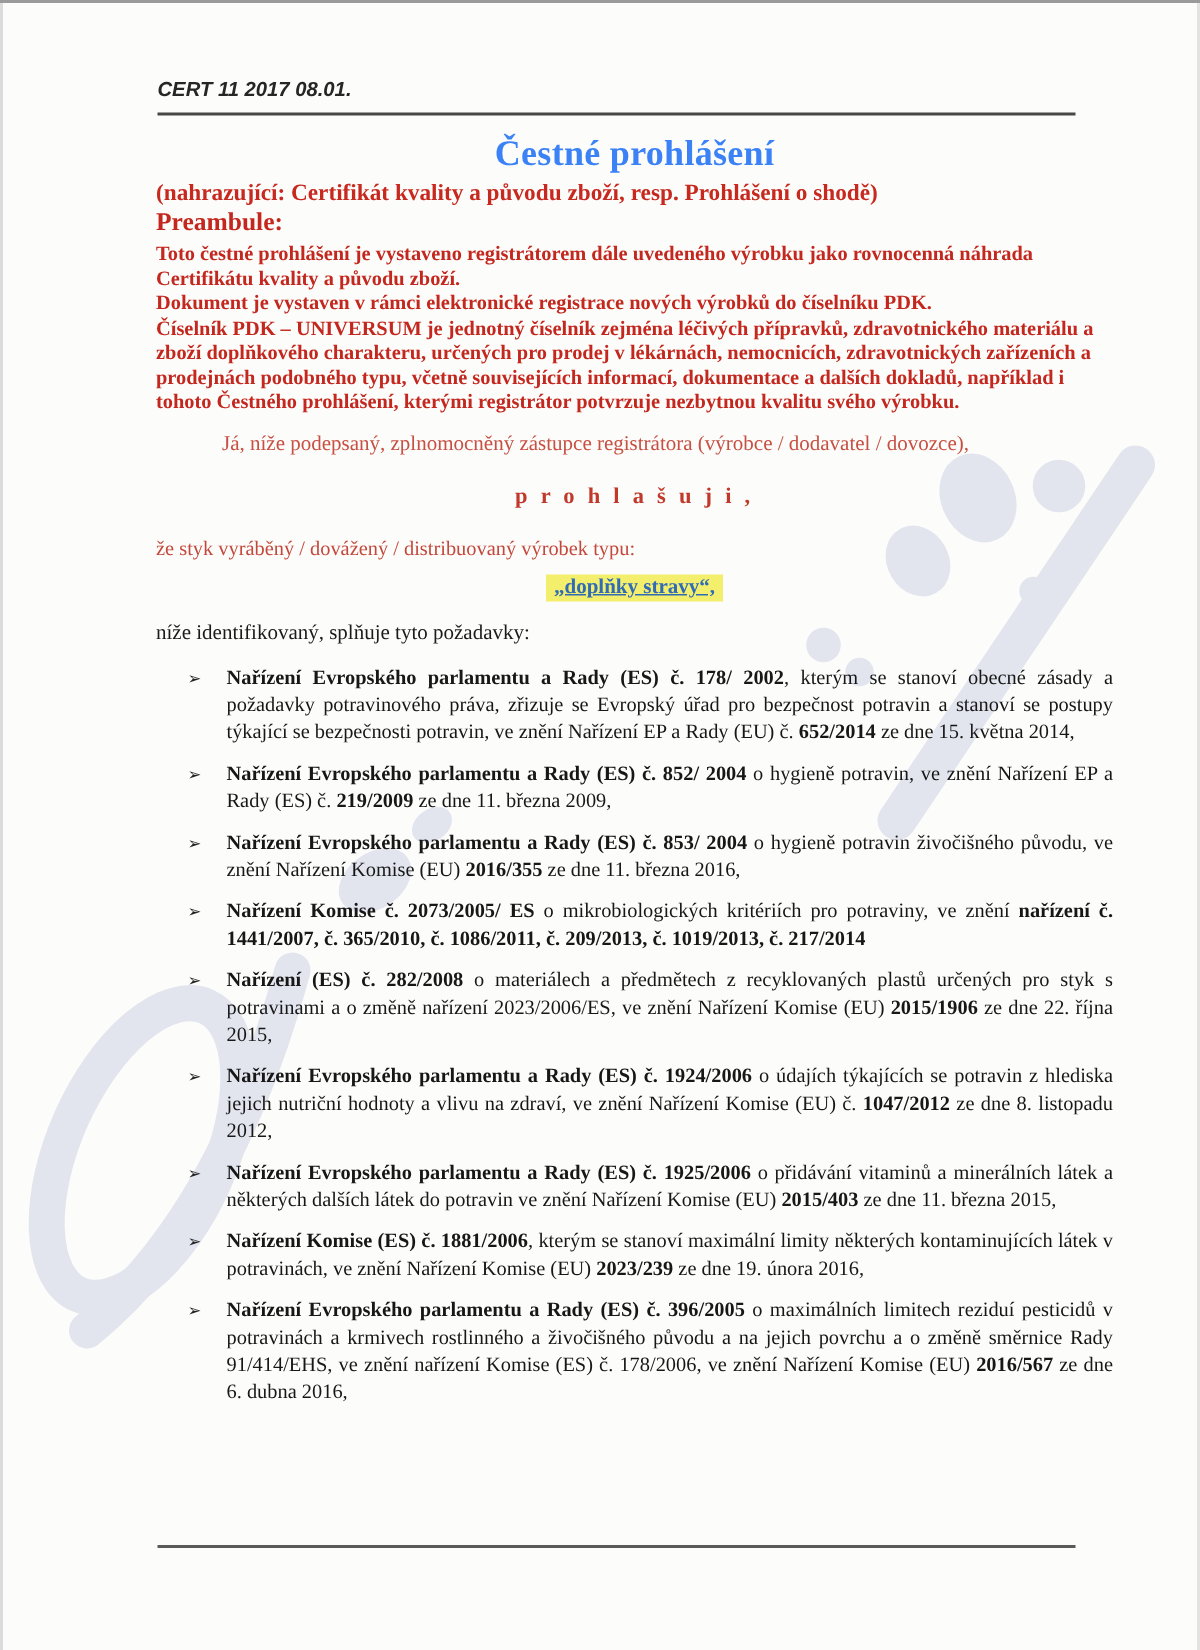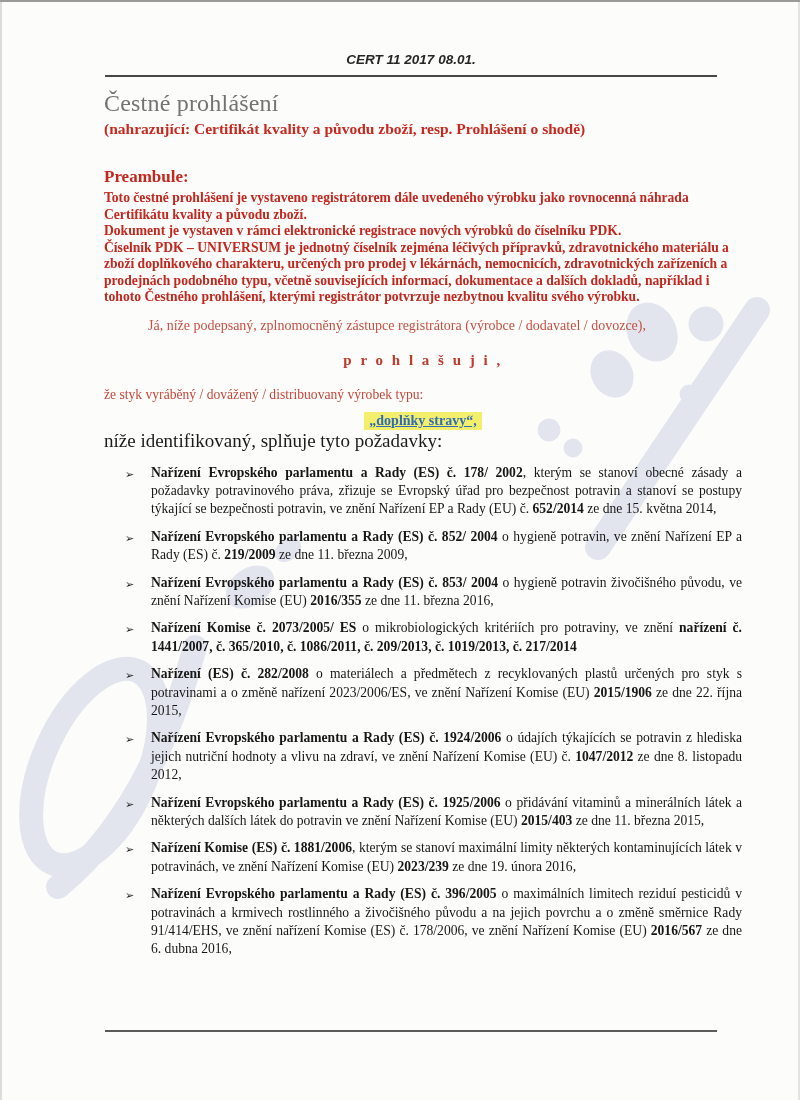--- a/index.html
+++ b/index.html
@@ -1,36 +1,36 @@
 <!DOCTYPE html>
 <html><head>
 <meta charset="utf-8">
 <style>
   html,body{margin:0;padding:0;}
   body{width:800px;height:1100px;background:#e9e9e9;font-family:"Liberation Serif",serif;}
   .page{position:relative;width:800px;height:1100px;background:#fcfcfa;overflow:hidden;
         border-top:2px solid #9a9a9a;box-shadow:inset 2px 0 0 #dcdcdc, inset -2px 0 0 #e3e3e3, inset 0 -2px 0 #e6e6e6;}
   .wm{position:absolute;inset:0;pointer-events:none;}
-  .hdr{position:absolute;top:50px;left:105px;width:612px;text-align:center;
+  .hdr{position:absolute;top:50px;left:105px;width:612px;text-align:left;
        font-family:"Liberation Sans",sans-serif;font-style:italic;font-weight:600;
        font-size:13.5px;color:#262626;}
   .hdr-rule{position:absolute;top:73px;left:105px;width:612px;height:2px;background:#474747;}
   .content{position:absolute;top:88px;left:104px;width:638px;color:#1b1b1b;}
-  .title{font-size:24px;font-weight:normal;color:#737373;letter-spacing:.2px;}
+  .title{font-size:24px;font-weight:bold;text-align:center;color:#3b82f6;letter-spacing:.2px;}
   .subtitle{font-size:15.5px;font-weight:bold;text-align:left;color:#c8291f;margin-top:3px;}
-  .pre-h{font-size:17px;font-weight:bold;color:#c3271e;margin-top:29px;}
+  .pre-h{font-size:17px;font-weight:bold;color:#c3271e;}
   .pre-wrap{margin-top:3px;}
   .pre-p{margin:0;font-size:13.6px;font-weight:bold;color:#c3271e;line-height:16.5px;text-align:left;}
   .intro{margin-top:12px;font-size:14px;color:#c75043;text-indent:44px;}
   .verb{margin-top:18px;text-align:center;font-size:15px;font-weight:bold;color:#c0392b;letter-spacing:2.5px;}
   .prodline{margin-top:18px;font-size:13.6px;color:#c4483c;}
   .prodwrap{margin-top:8px;text-align:center;}
   .prodtype{display:inline-block;background:#f4ee6d;color:#2f6cb5;font-size:14px;font-weight:bold;
             text-decoration:underline;padding:1px 5px;}
-  .reqintro{font-size:19px;color:#1b1b1b;}
+  .reqintro{margin-top:14px;font-size:14px;color:#1b1b1b;}
   ul.reqs{list-style:none;margin:12px 0 0 0;padding:0;}
   ul.reqs li{position:relative;padding-left:47px;margin-bottom:9px;font-size:13.6px;line-height:18.4px;
              text-align:justify;color:#171717;}
   ul.reqs .bullet{position:absolute;left:21px;top:1px;font-size:11px;color:#222;}
   ul.reqs .b{font-weight:bold;}
   .ftr-rule{position:absolute;top:1028px;left:105px;width:612px;height:2px;background:#5a5a5a;}
   .ftr{position:absolute;top:1034px;left:105px;width:637px;text-align:center;
        font-family:"Liberation Sans",sans-serif;font-size:14.5px;color:#262626;}
   .ftr b{font-weight:bold;}
 </style>

